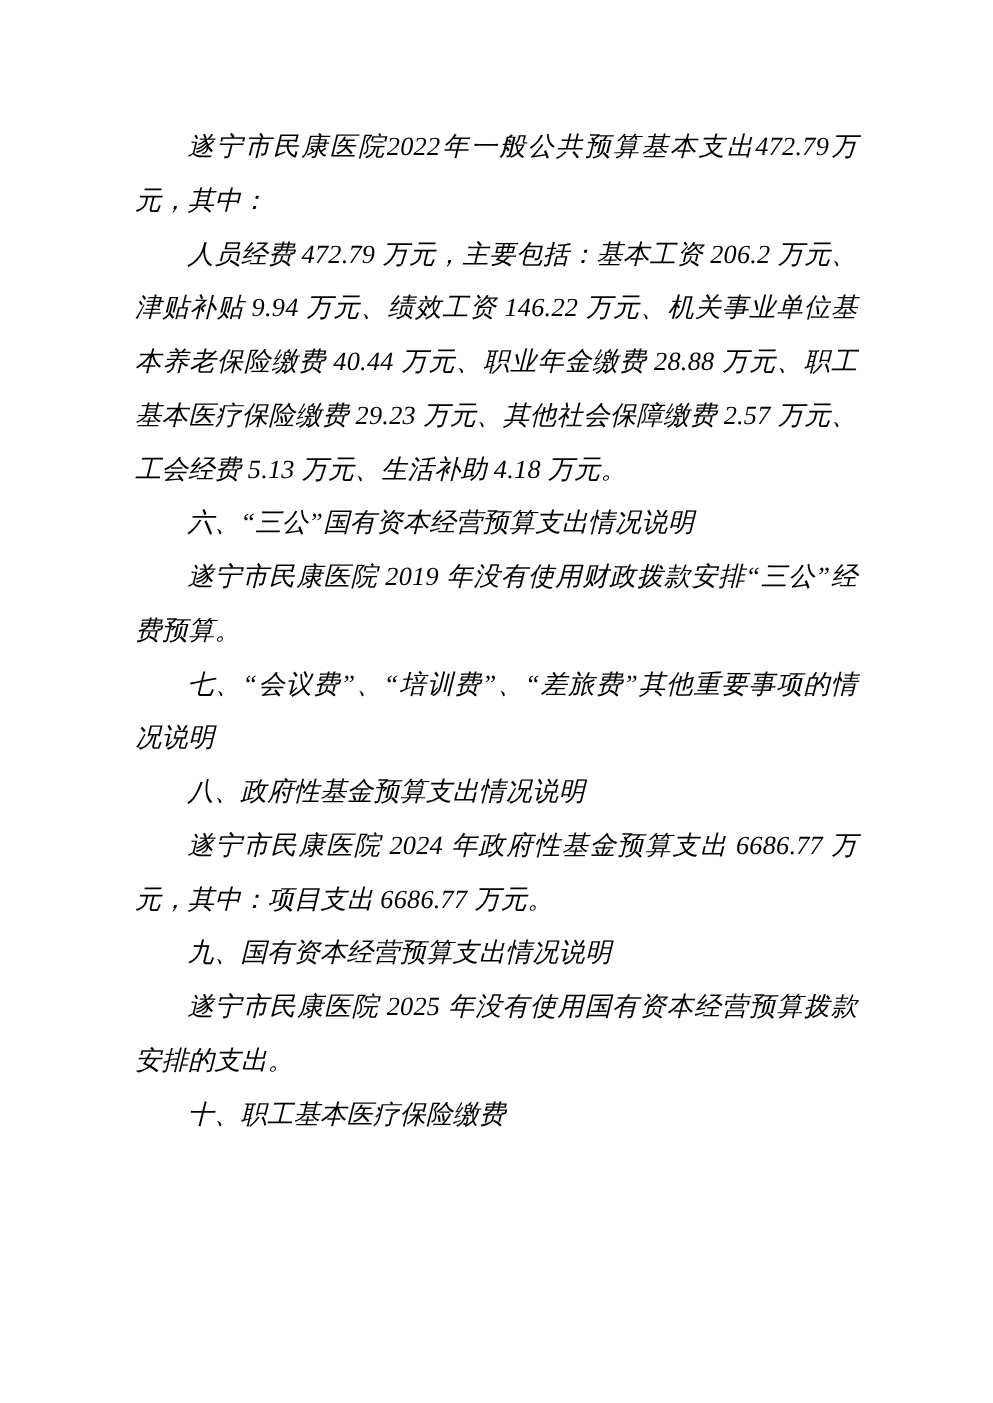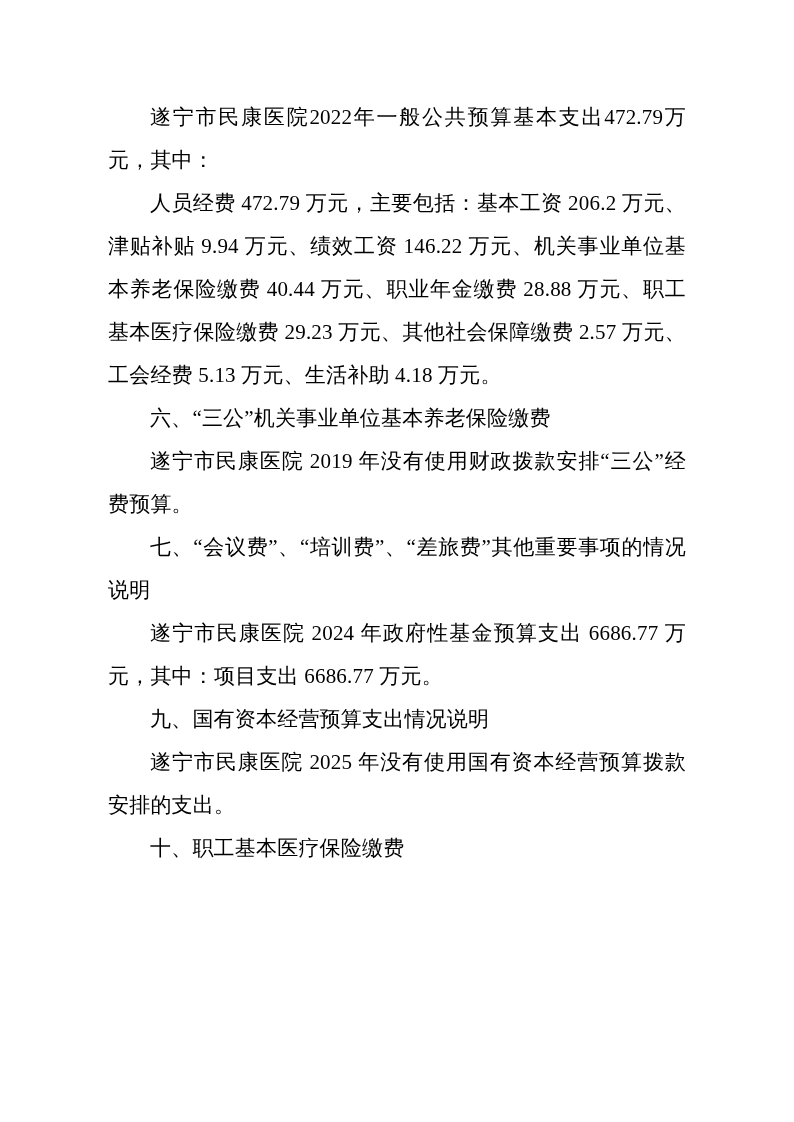--- a/index.html
+++ b/index.html
@@ -21,20 +21,21 @@
     box-sizing: border-box;
     padding: 96px 108px 0 108px;
     background: #ffffff;
   }
   .doc-body {
     font-size: 21px;
     line-height: 43px;
     text-align: justify;
     text-justify: inter-ideograph;
     letter-spacing: 0.2px;
+    font-style: italic;
   }
   .para {
     margin: 0;
     text-indent: 2em;
     word-break: break-all;
   }
   .heading {
     margin: 0;
     text-indent: 2em;
     font-weight: normal;
@@ -43,21 +44,22 @@
     word-break: break-all;
   }
 </style>
 </head>
 <body>
 
 <div id="page">
   <div class="doc-body">
     <p class="para">遂宁市民康医院2022年一般公共预算基本支出472.79万元，其中：</p>
     <p class="para">人员经费 472.79 万元，主要包括：基本工资 206.2 万元、津贴补贴 9.94 万元、绩效工资 146.22 万元、机关事业单位基本养老保险缴费 40.44 万元、职业年金缴费 28.88 万元、职工基本医疗保险缴费 29.23 万元、其他社会保障缴费 2.57 万元、工会经费 5.13 万元、生活补助 4.18 万元。</p>
-    <p class="heading">六、“三公”机关事业单位基本养老保险缴费</p>
+    <p class="heading">六、“三公”国有资本经营预算支出情况说明</p>
     <p class="para">遂宁市民康医院 2019 年没有使用财政拨款安排“三公”经费预算。</p>
     <p class="heading">七、“会议费”、“培训费”、“差旅费”其他重要事项的情况说明</p>
+    <p class="heading">八、政府性基金预算支出情况说明</p>
     <p class="para">遂宁市民康医院 2024 年政府性基金预算支出 6686.77 万元，其中：项目支出 6686.77 万元。</p>
     <p class="heading">九、国有资本经营预算支出情况说明</p>
     <p class="para">遂宁市民康医院 2025 年没有使用国有资本经营预算拨款安排的支出。</p>
     <p class="heading">十、职工基本医疗保险缴费</p>
   </div>
 </div>
 
 </body></html>

